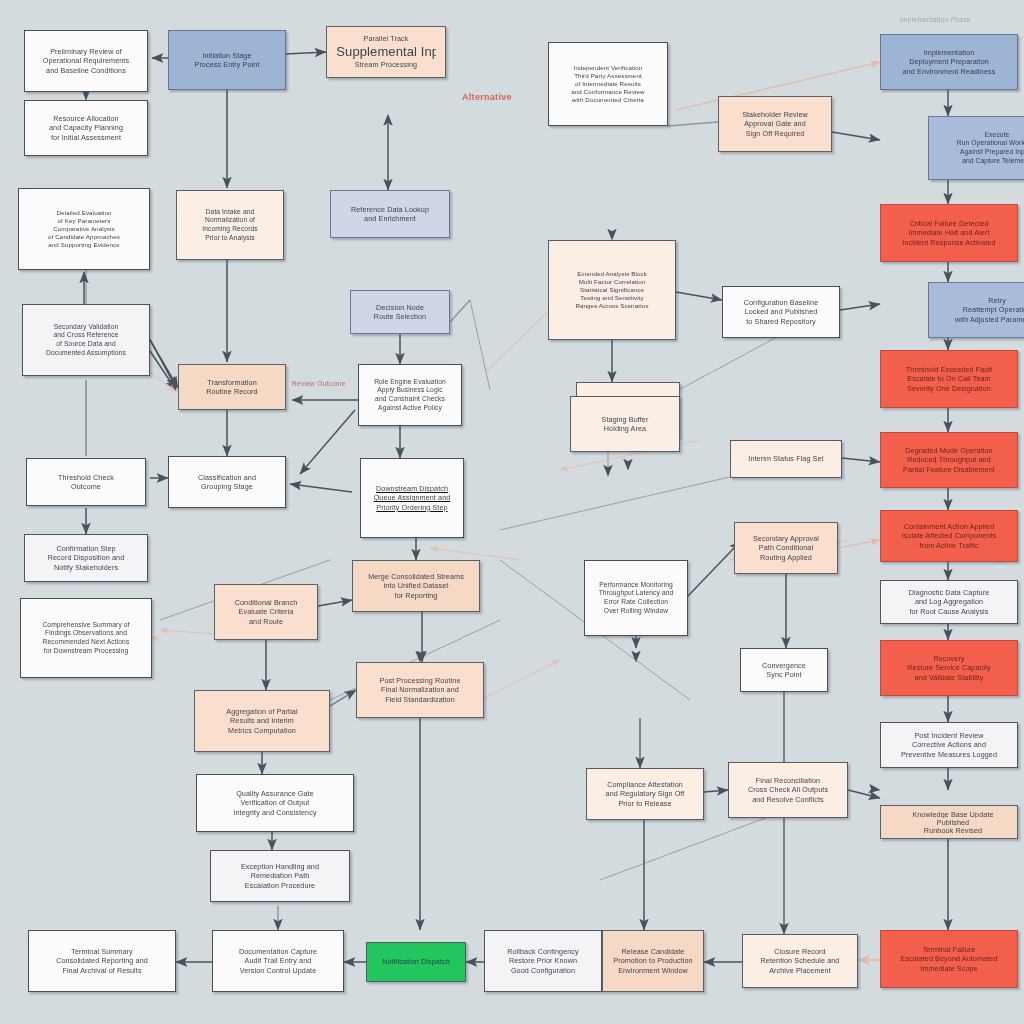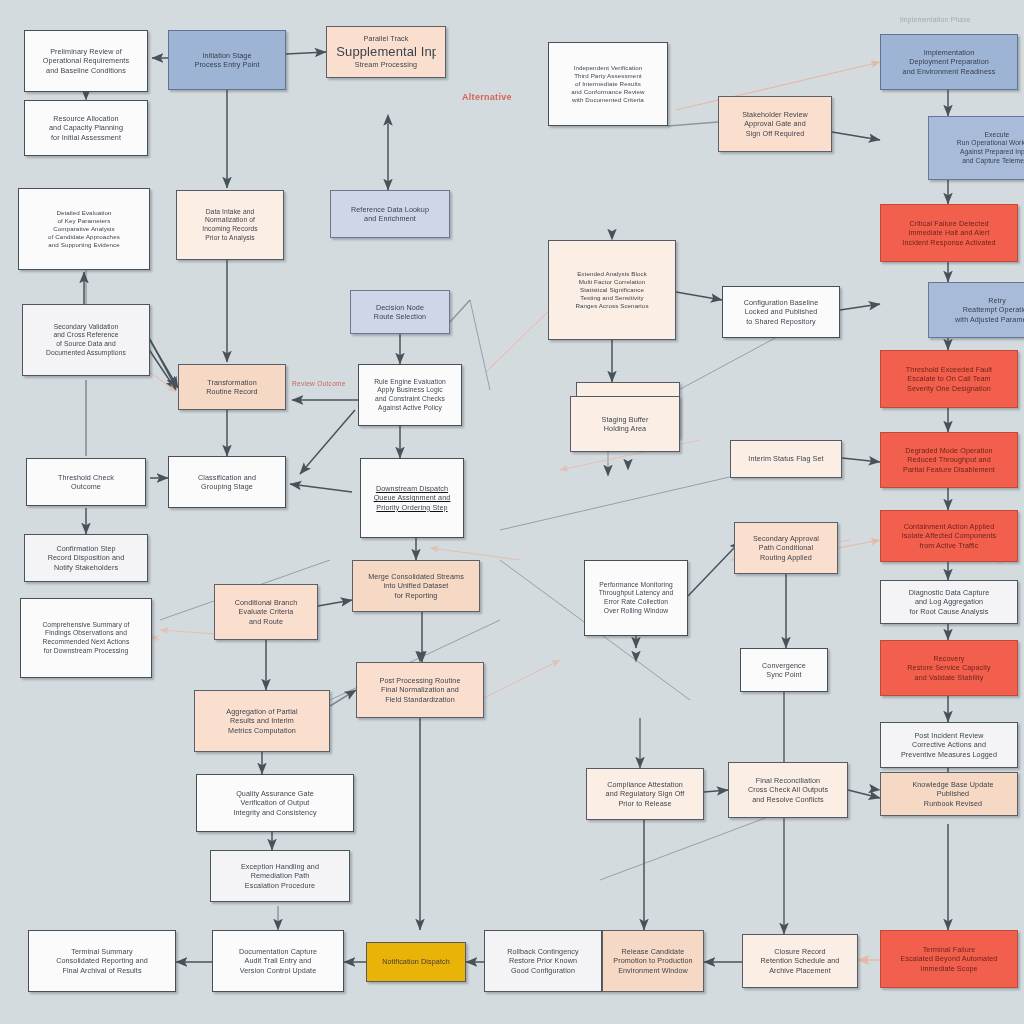--- a/index.html
+++ b/index.html
@@ -37,21 +37,21 @@
     filter:blur(.32px);
     opacity:.93;
   }
   .node.blue   { background:#9db4d4; border-color:#5f7394; }
   .node.blue2  { background:#a8bcda; border-color:#63789a;margin-left:48px; }
   .node.lav    { background:#cfd6e8; border-color:#6d7691; }
   .node.red    { background:#f2604d; border-color:#c04a3a; }
   .node.red .ln{ color:#5e1c14; }
   .node.peach  { background:#fadfcf; border-color:#5a6068; }
   .node.peach2 { background:#f6d9c4; border-color:#5a6068; }
-  .node.salmon { background:#eab308; border-color:#555b63;align-items:center; }
+  .node.salmon { background:#22c55e; border-color:#555b63;align-items:center; }
   .node.cream  { background:#fbeee4; border-color:#555b62; }
   .node.white  { background:#fbfbfc; border-color:#474e56; }
   .node.offw   { background:#f4f4f6; border-color:#4d545c; }
 
   .annot{
     position:absolute;
     font-size:9px;
     color:#d4564a;
     filter:blur(.45px);
     white-space:nowrap;
@@ -417,21 +417,21 @@
       <div class="node red" style="left: 880px; top: 640px; width: 138px; height: 56px;">
         <span class="ln" style="font-size: 7.2px;">Recovery</span>
         <span class="ln" style="font-size: 7.2px;">Restore Service Capacity</span>
         <span class="ln" style="font-size: 7.2px;">and Validate Stability</span>
       </div>
       <div class="node offw" style="left: 880px; top: 722px; width: 138px; height: 46px;">
         <span class="ln" style="font-size: 7.2px;">Post Incident Review</span>
         <span class="ln" style="font-size: 7.2px;">Corrective Actions and</span>
         <span class="ln" style="font-size: 7.2px;">Preventive Measures Logged</span>
       </div>
-      <div class="node peach2" style="left: 880px; top: 772px; width: 138px; height: 44px; padding-left: 13px;">
+      <div class="node peach2" style="left: 880px; top: 805px; width: 138px; height: 34px; padding-left: 13px;">
         <span class="ln" style="font-size: 7.2px;">Knowledge Base Update</span>
         <span class="ln" style="font-size: 7.2px;">Published</span>
         <span class="ln" style="font-size: 7.2px;">Runbook Revised</span>
       </div>
       <div class="node red" style="left: 880px; top: 930px; width: 138px; height: 58px;">
         <span class="ln" style="font-size: 7.2px;">Terminal Failure</span>
         <span class="ln" style="font-size: 7.2px;">Escalated Beyond Automated</span>
         <span class="ln" style="font-size: 7.2px;">Immediate Scope</span>
       </div>
     </div>

